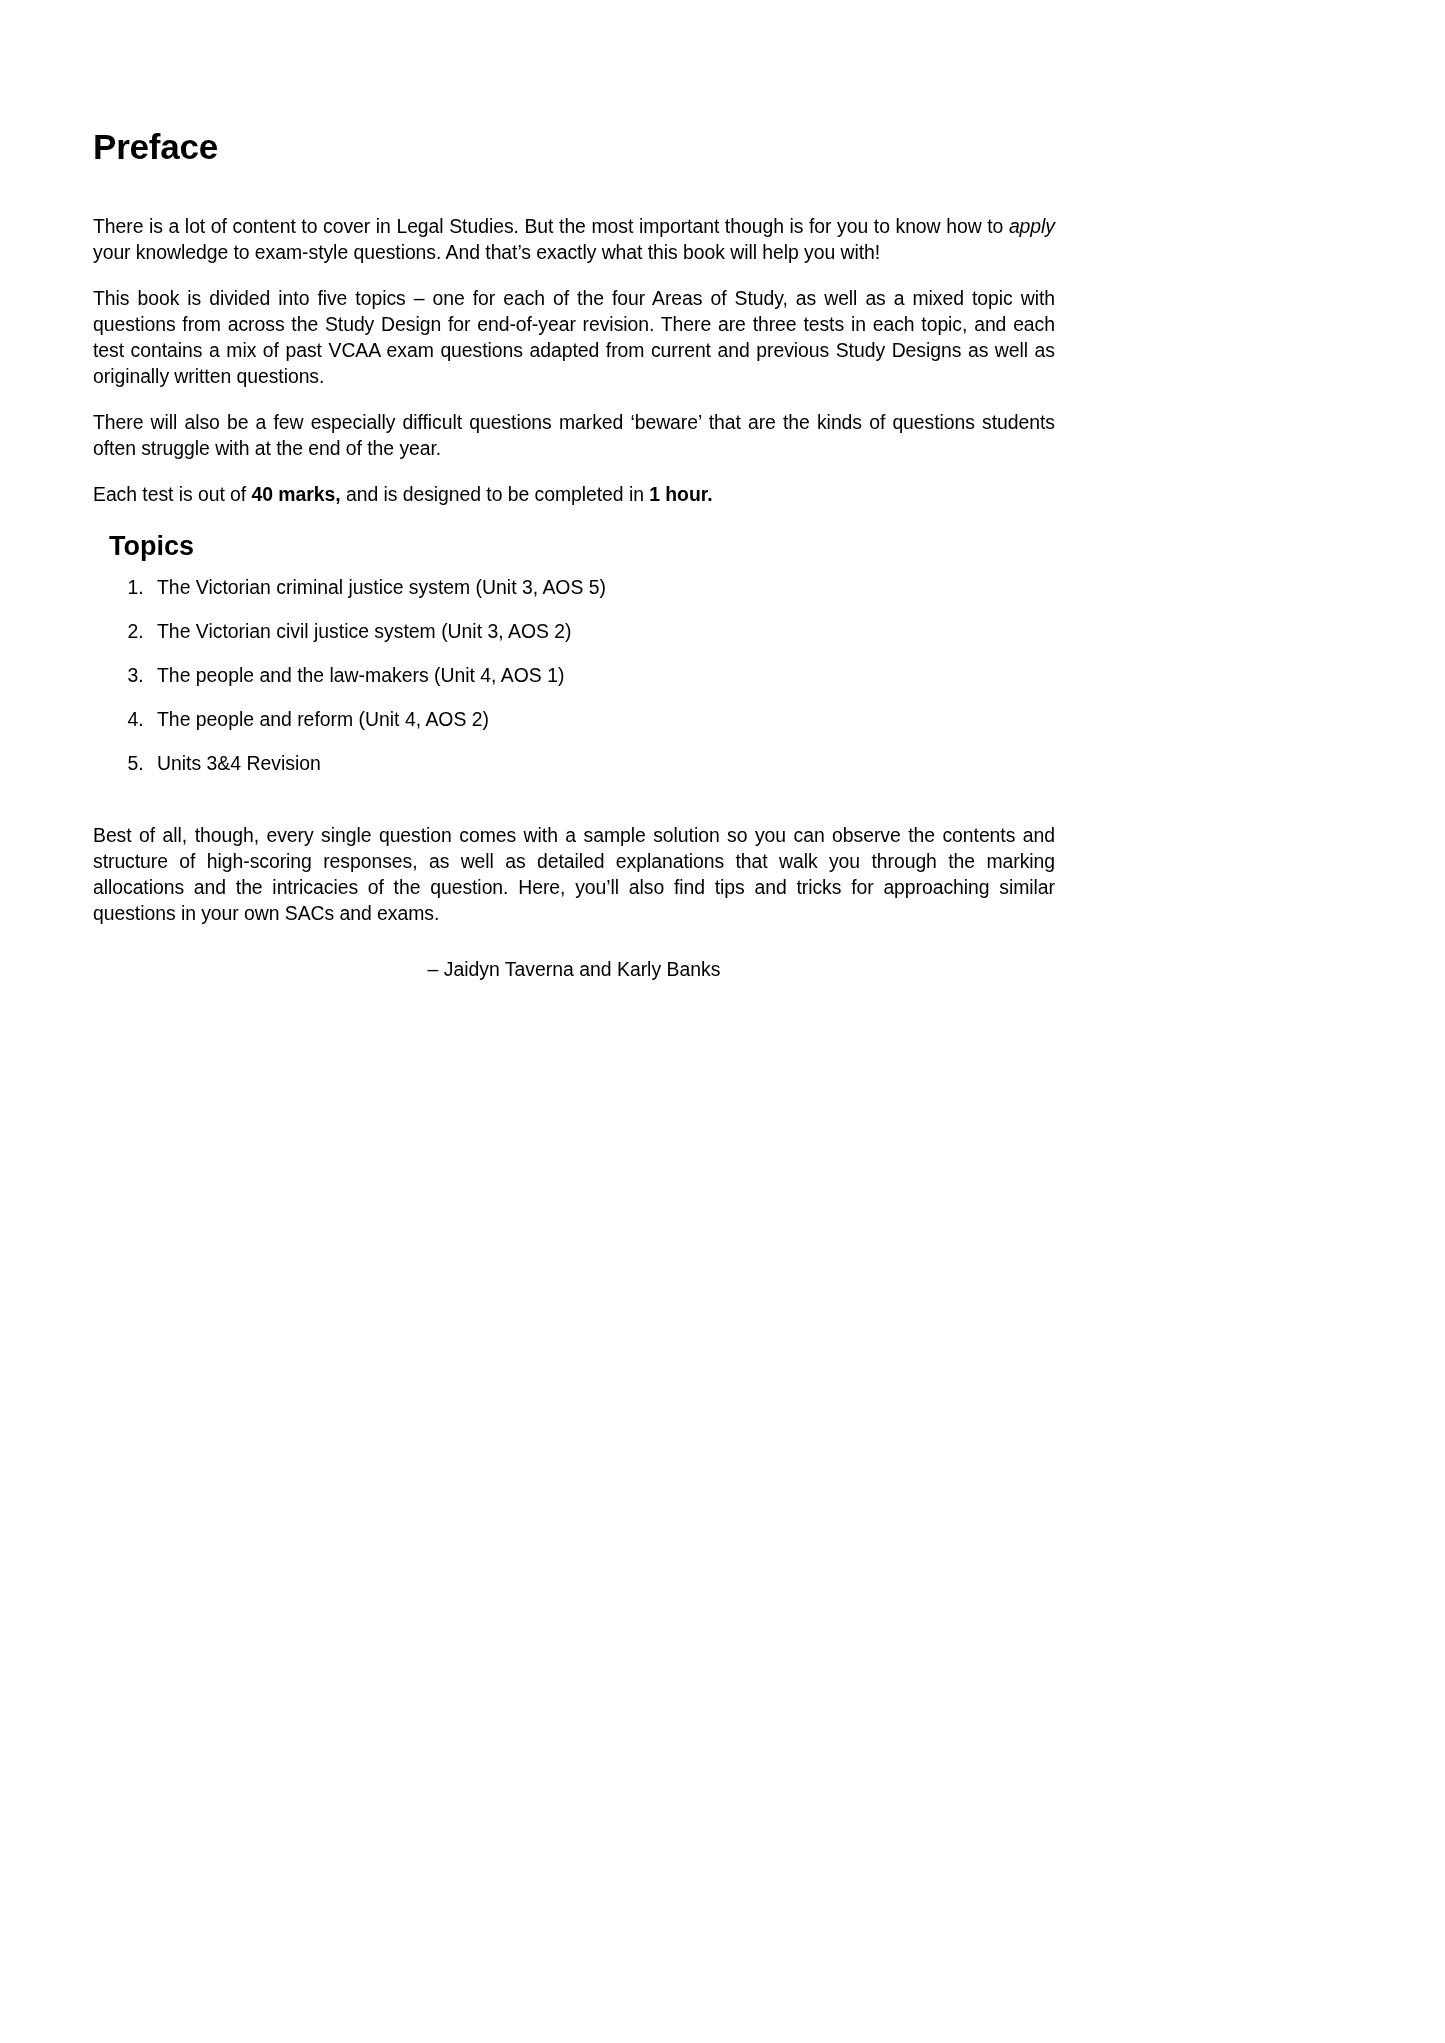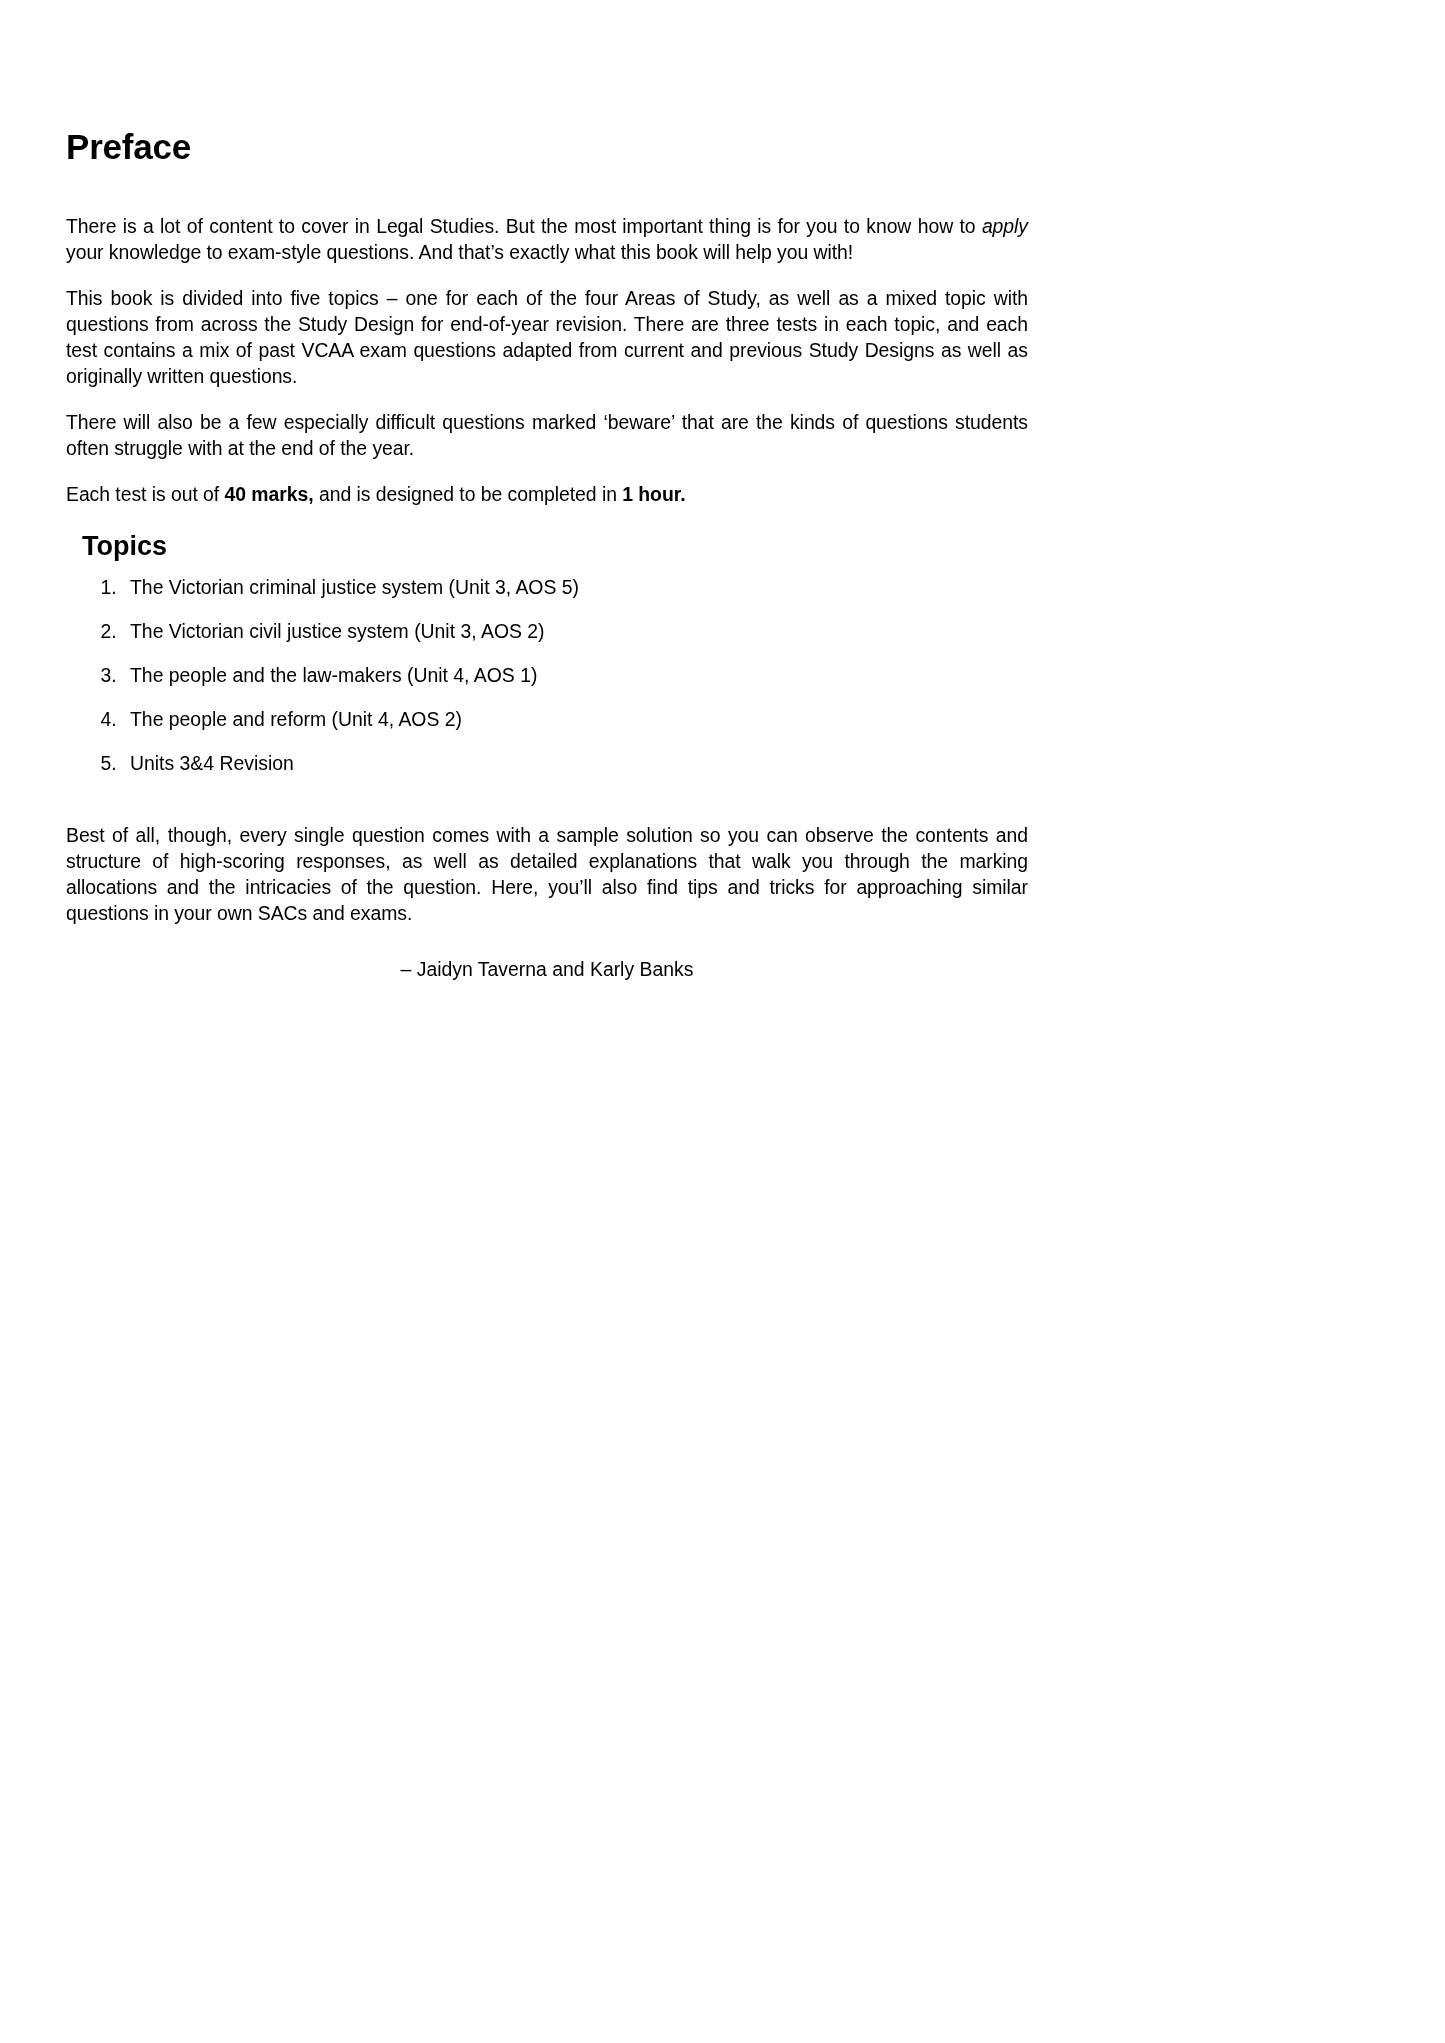--- a/index.html
+++ b/index.html
@@ -10,21 +10,21 @@
   body {
     font-family: "Liberation Sans", sans-serif;
     color: #000000;
   }
   .page {
     position: relative;
     width: 1268px;
     height: 2043px;
     background: #ffffff;
     box-sizing: border-box;
-    padding: 128px 110px 0 66px;
+    padding: 128px 110px 0 93px;
     overflow: hidden;
   }
   .content {
     width: 962px;
   }
   h1.page-title {
     font-size: 35px;
     font-weight: bold;
     letter-spacing: -0.2px;
     margin: 0 0 46px 0;
@@ -74,21 +74,21 @@
   }
 </style>
 </head>
 <body>
 
 <div class="page">
   <div class="content">
 
     <h1 class="page-title">Preface</h1>
 
-    <p class="body-text"><span>There is a lot of content to cover in Legal Studies. But the most important thing is for you to know how to </span><em class="italic">apply</em><span> your knowledge to exam-style questions. And that’s exactly what this book will help you with!</span></p>
+    <p class="body-text"><span>There is a lot of content to cover in Legal Studies. But the most important though is for you to know how to </span><em class="italic">apply</em><span> your knowledge to exam-style questions. And that’s exactly what this book will help you with!</span></p>
 
     <p class="body-text">This book is divided into five topics – one for each of the four Areas of Study, as well as a mixed topic with questions from across the Study Design for end-of-year revision. There are three tests in each topic, and each test contains a mix of past VCAA exam questions adapted from current and previous Study Designs as well as originally written questions.</p>
 
     <p class="body-text">There will also be a few especially difficult questions marked ‘beware’ that are the kinds of questions students often struggle with at the end of the year.</p>
 
     <p class="body-text last-in-block"><span>Each test is out of </span><strong class="bold">40 marks,</strong><span> and is designed to be completed in </span><strong class="bold">1 hour.</strong></p>
 
     <h2 class="section-title">Topics</h2>
 
     <ol class="topics-list">

